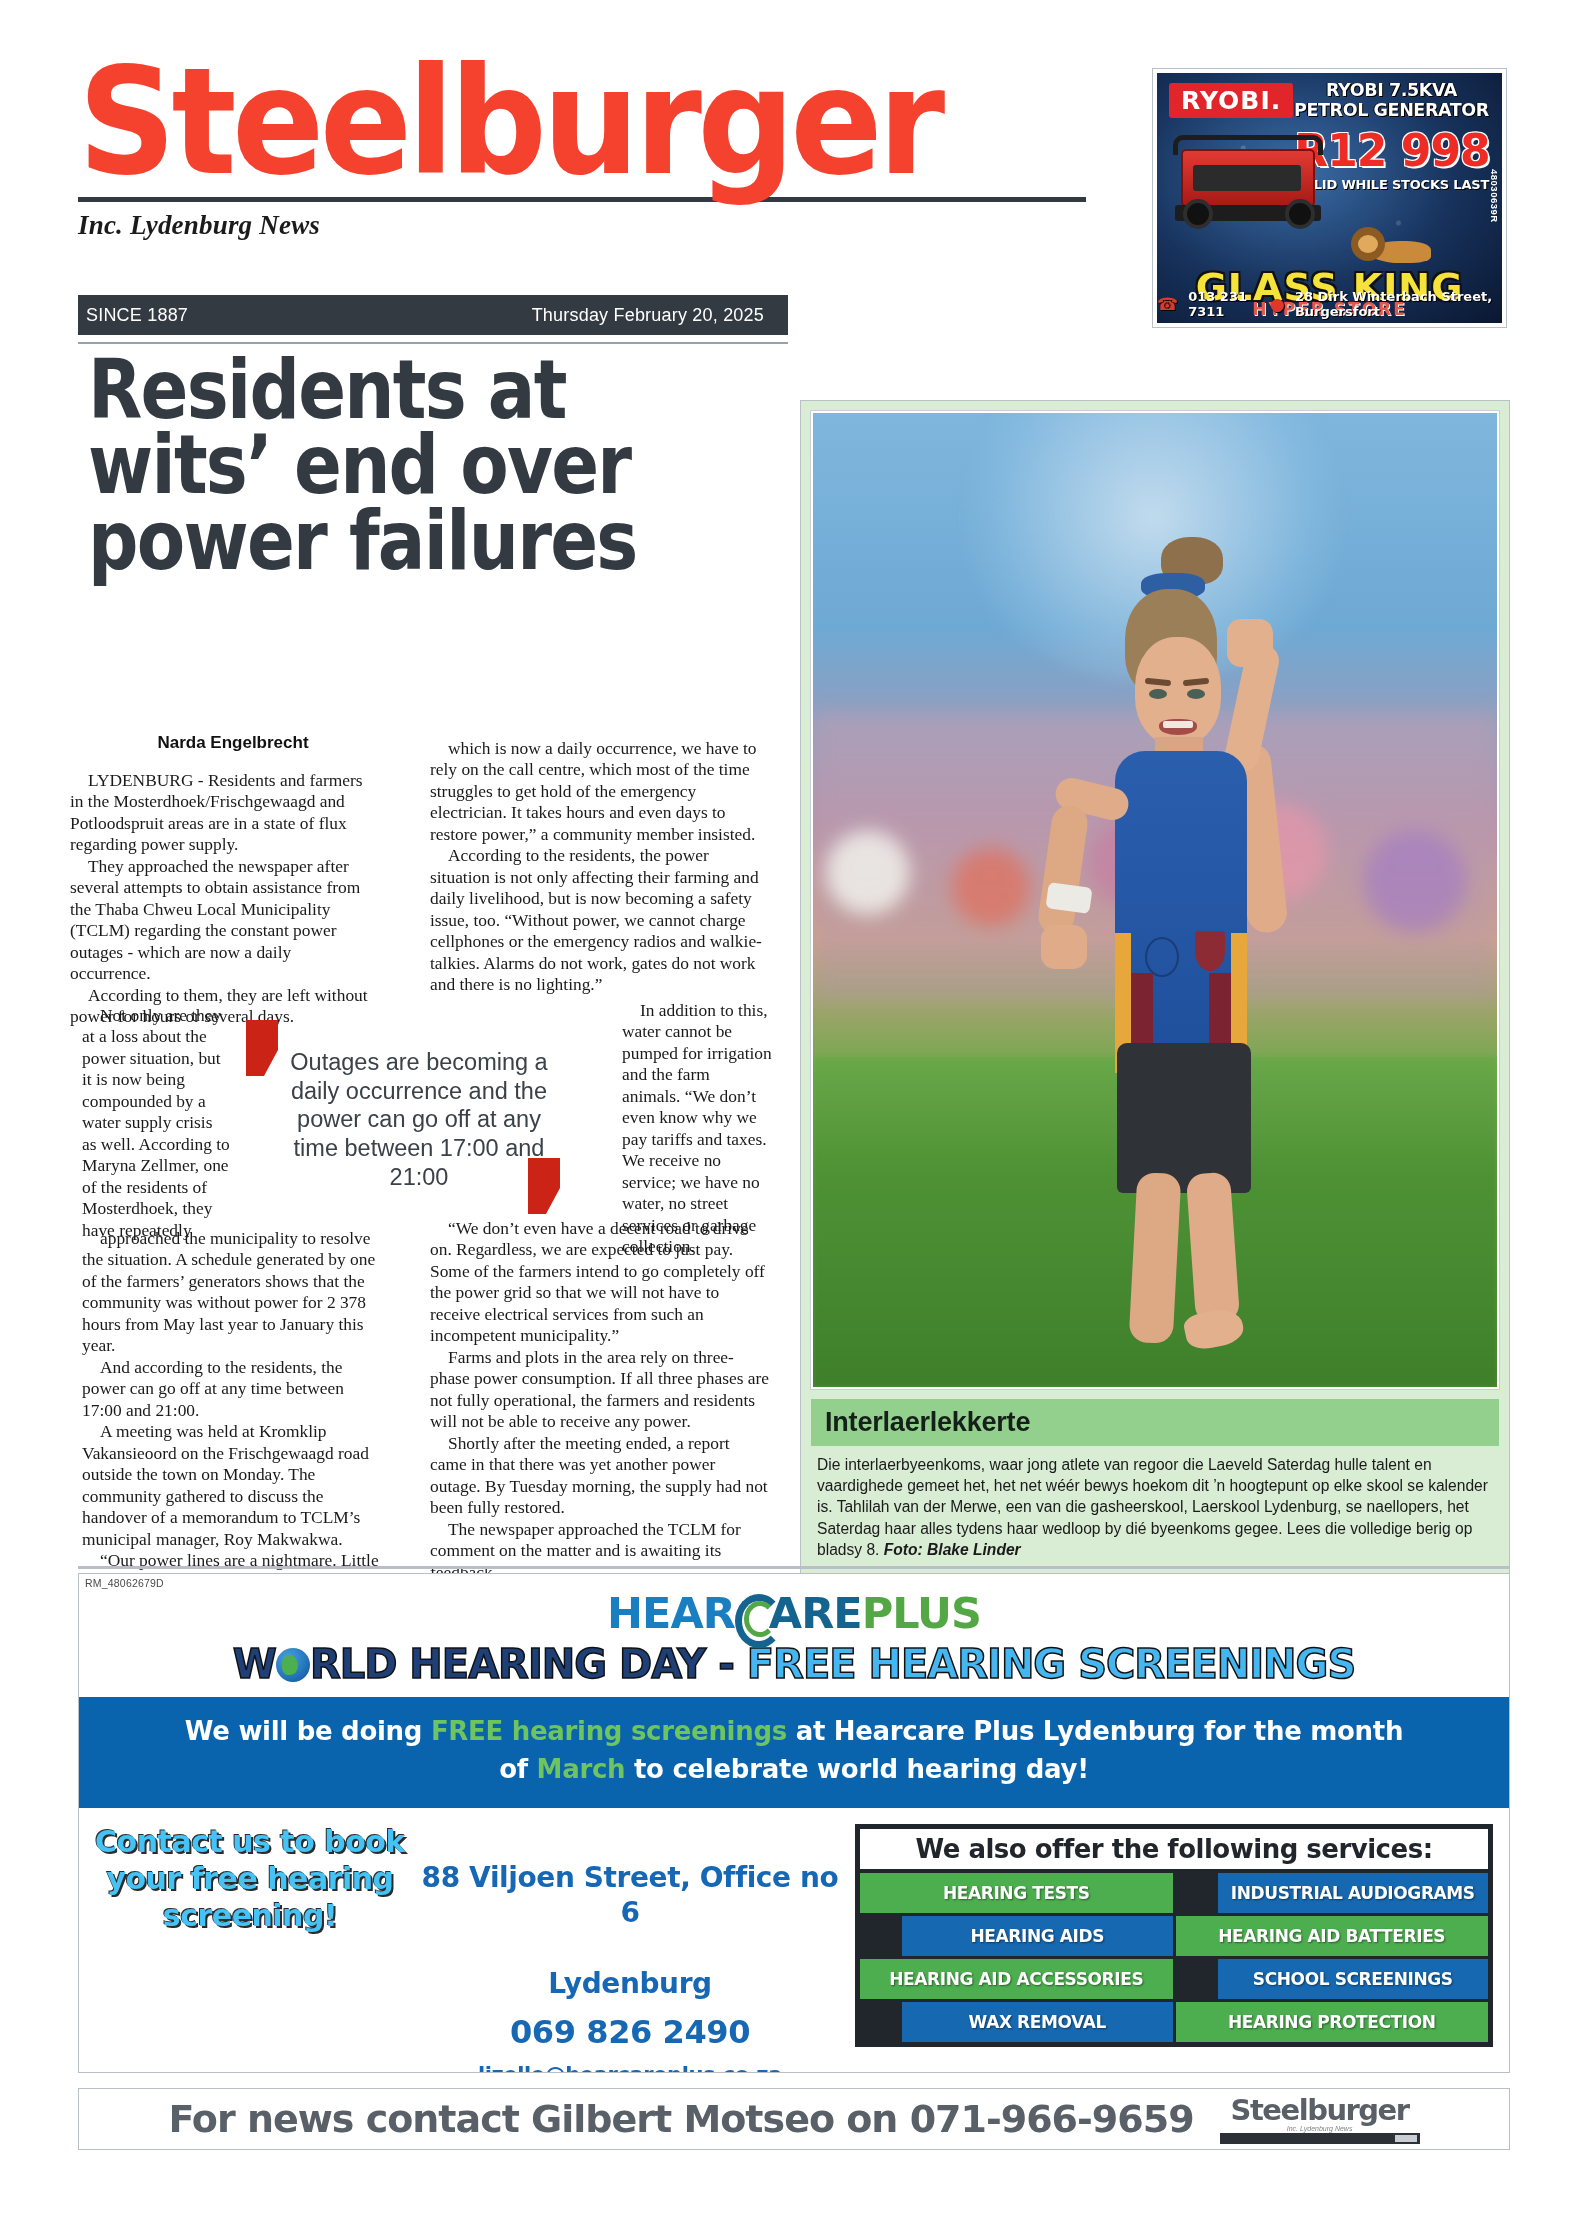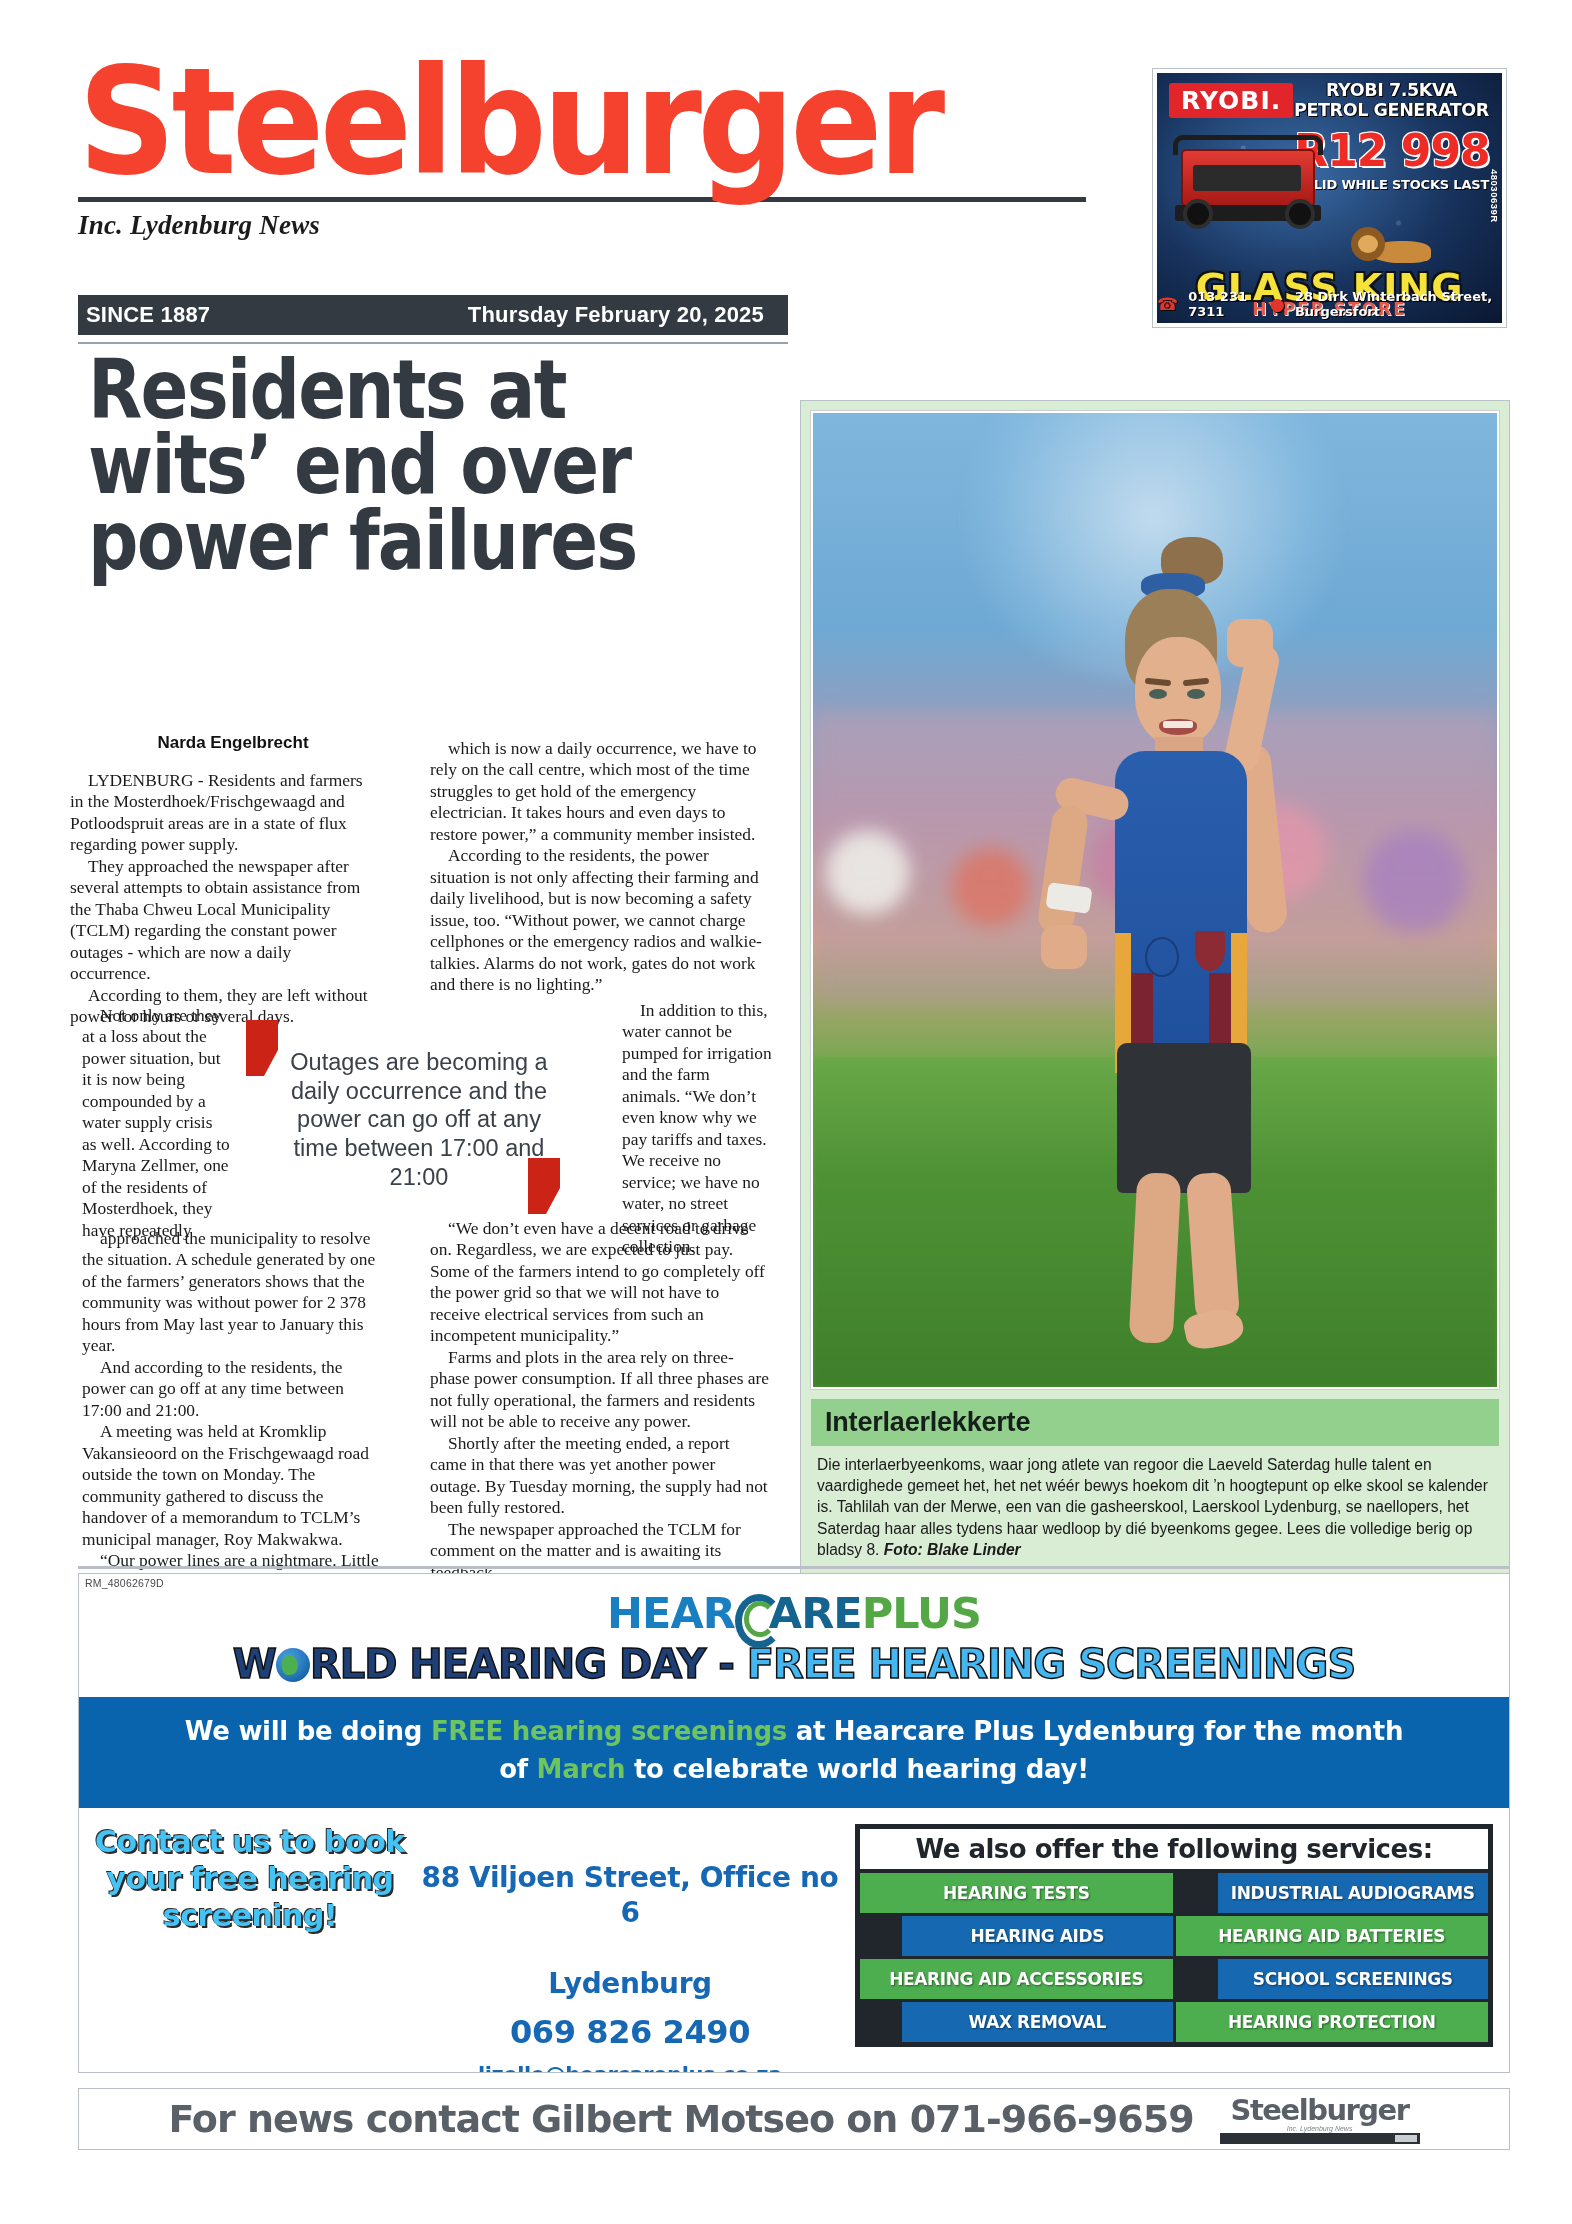--- a/index.html
+++ b/index.html
@@ -29,21 +29,21 @@
     font-family: "Liberation Serif", serif;
     font-style: italic; font-weight: 700;
     font-size: 27px; color:#1b1b1b; margin-top:8px; letter-spacing:0.2px;
   }
   .dateline {
     position:absolute; left:78px; top:295px; width:710px; height:40px;
     background:#333a42; color:#fff;
     display:flex; align-items:center; justify-content:space-between;
     padding: 0 10px 0 8px;
   }
-  .dateline span { font-size:22px; font-weight:700; letter-spacing:0.2px; }
+  .dateline span { font-size:18px; font-weight:400; letter-spacing:0.2px; }
   .dateline .date { padding-right: 14px; }
 
   
   .topad {
     position:absolute; left:1152px; top:68px; width:355px; height:260px;
     border:1px solid #b9c0c6; background:#ffffff; padding:4px;
   }
   .topad-inner {
     position:relative; width:100%; height:100%; overflow:hidden;
     background:

